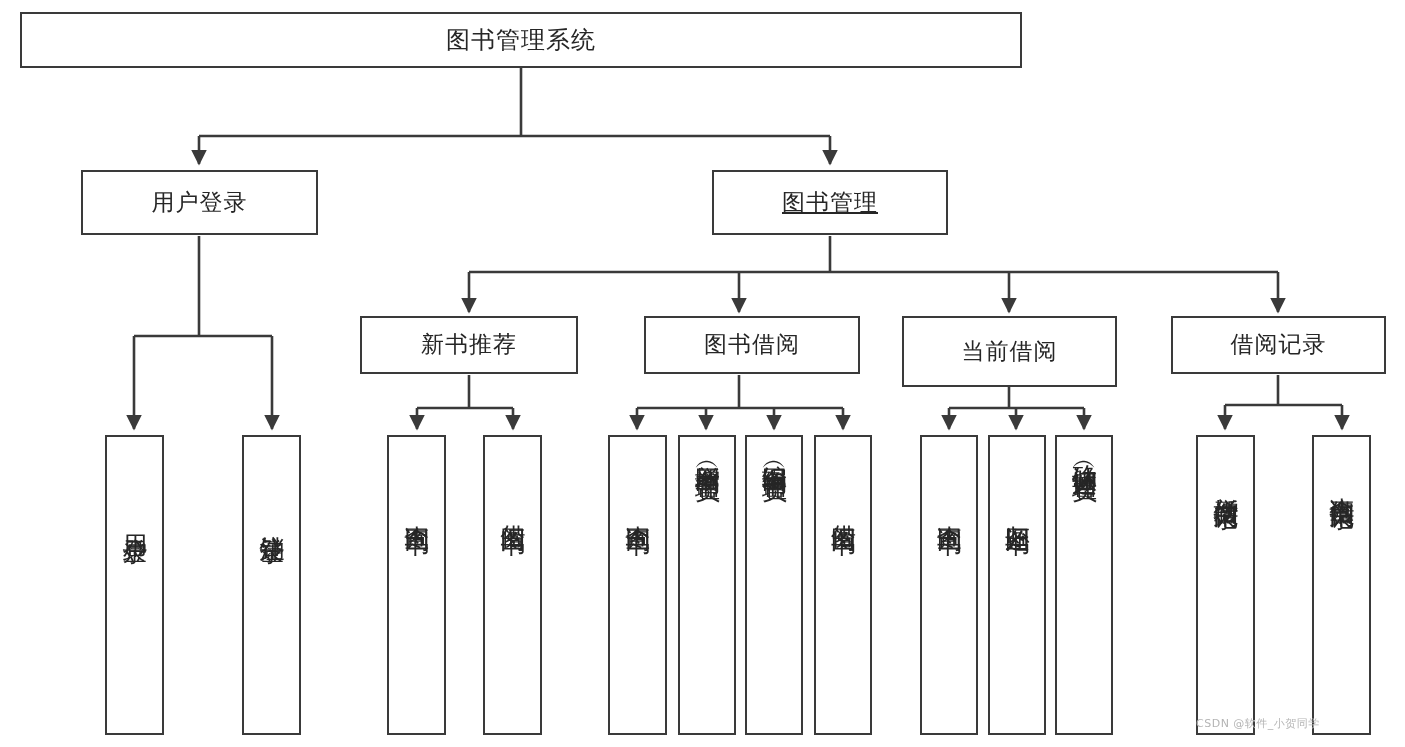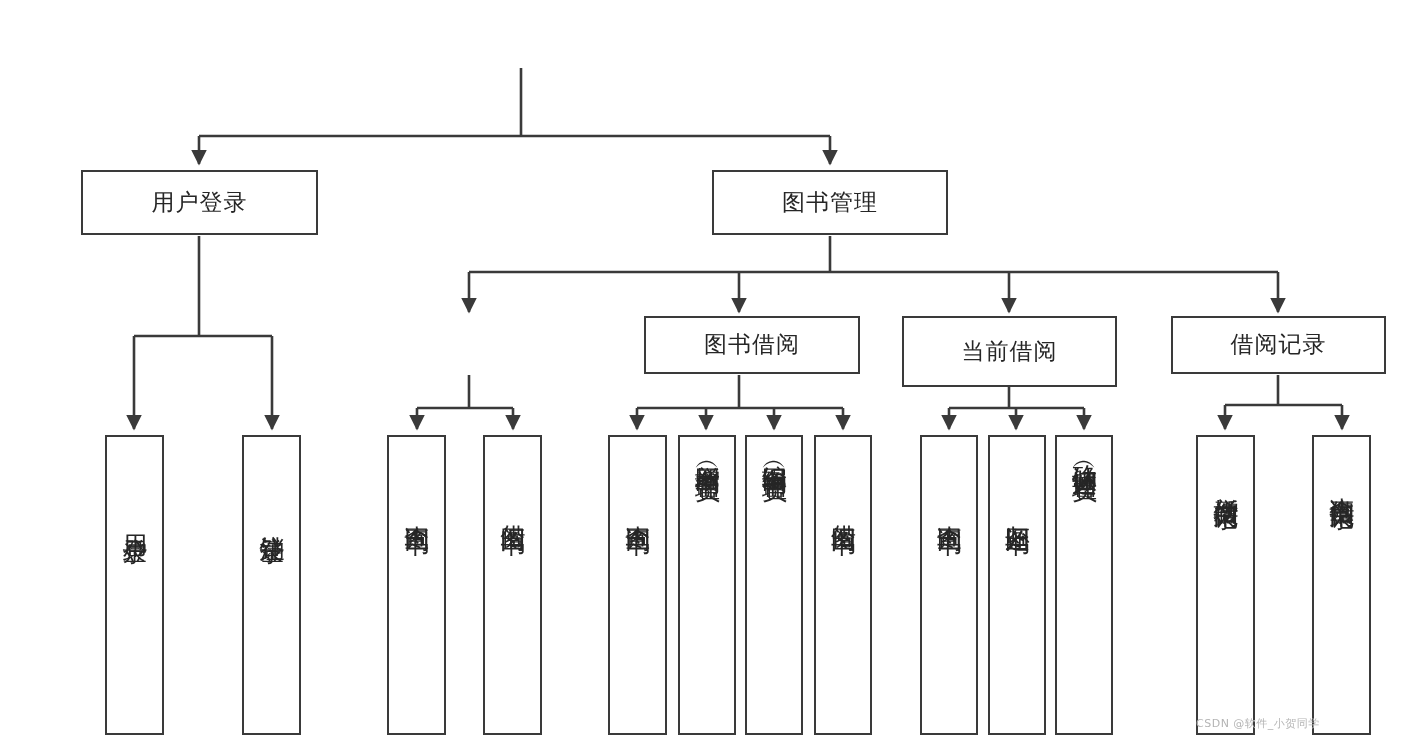--- a/index.html
+++ b/index.html
@@ -114,29 +114,35 @@
       <path d="M 1016 408 L 1016 429" marker-end="url(#arrow)"></path>
       <path d="M 1084 408 L 1084 429" marker-end="url(#arrow)"></path>
 
       <path d="M 1278 375 L 1278 405"></path>
       <path d="M 1225 405 L 1342 405"></path>
       <path d="M 1225 405 L 1225 429" marker-end="url(#arrow)"></path>
       <path d="M 1342 405 L 1342 429" marker-end="url(#arrow)"></path>
     </g>
   </svg>
 
+  <div class="node horizontal root" style="left:20px; top:12px; width:1002px; height:56px;">
+    <span>图书管理系统</span>
+  </div>
 
   <div class="node horizontal" style="left:81px; top:170px; width:237px; height:65px;">
     <span>用户登录</span>
   </div>
 
-  <div class="node horizontal" style="left:712px; top:170px; width:236px; height:65px;">
+  <div class="node horizontal" style="left:712px; top:170px; width:236px; height:65px;text-decoration:underline;">
     <span>图书管理</span>
   </div>
 
+  <div class="node horizontal" style="left:360px; top:316px; width:218px; height:58px;">
+    <span>新书推荐</span>
+  </div>
 
   <div class="node horizontal" style="left:632px; top:316px; width:216px; height:58px;margin-left:12px;">
     <span>图书借阅</span>
   </div>
 
   <div class="node horizontal" style="left:902px; top:316px; width:215px; height:71px;">
     <span>当前借阅</span>
   </div>
 
   <div class="node horizontal" style="left:1171px; top:316px; width:215px; height:58px;text-align:center;">

